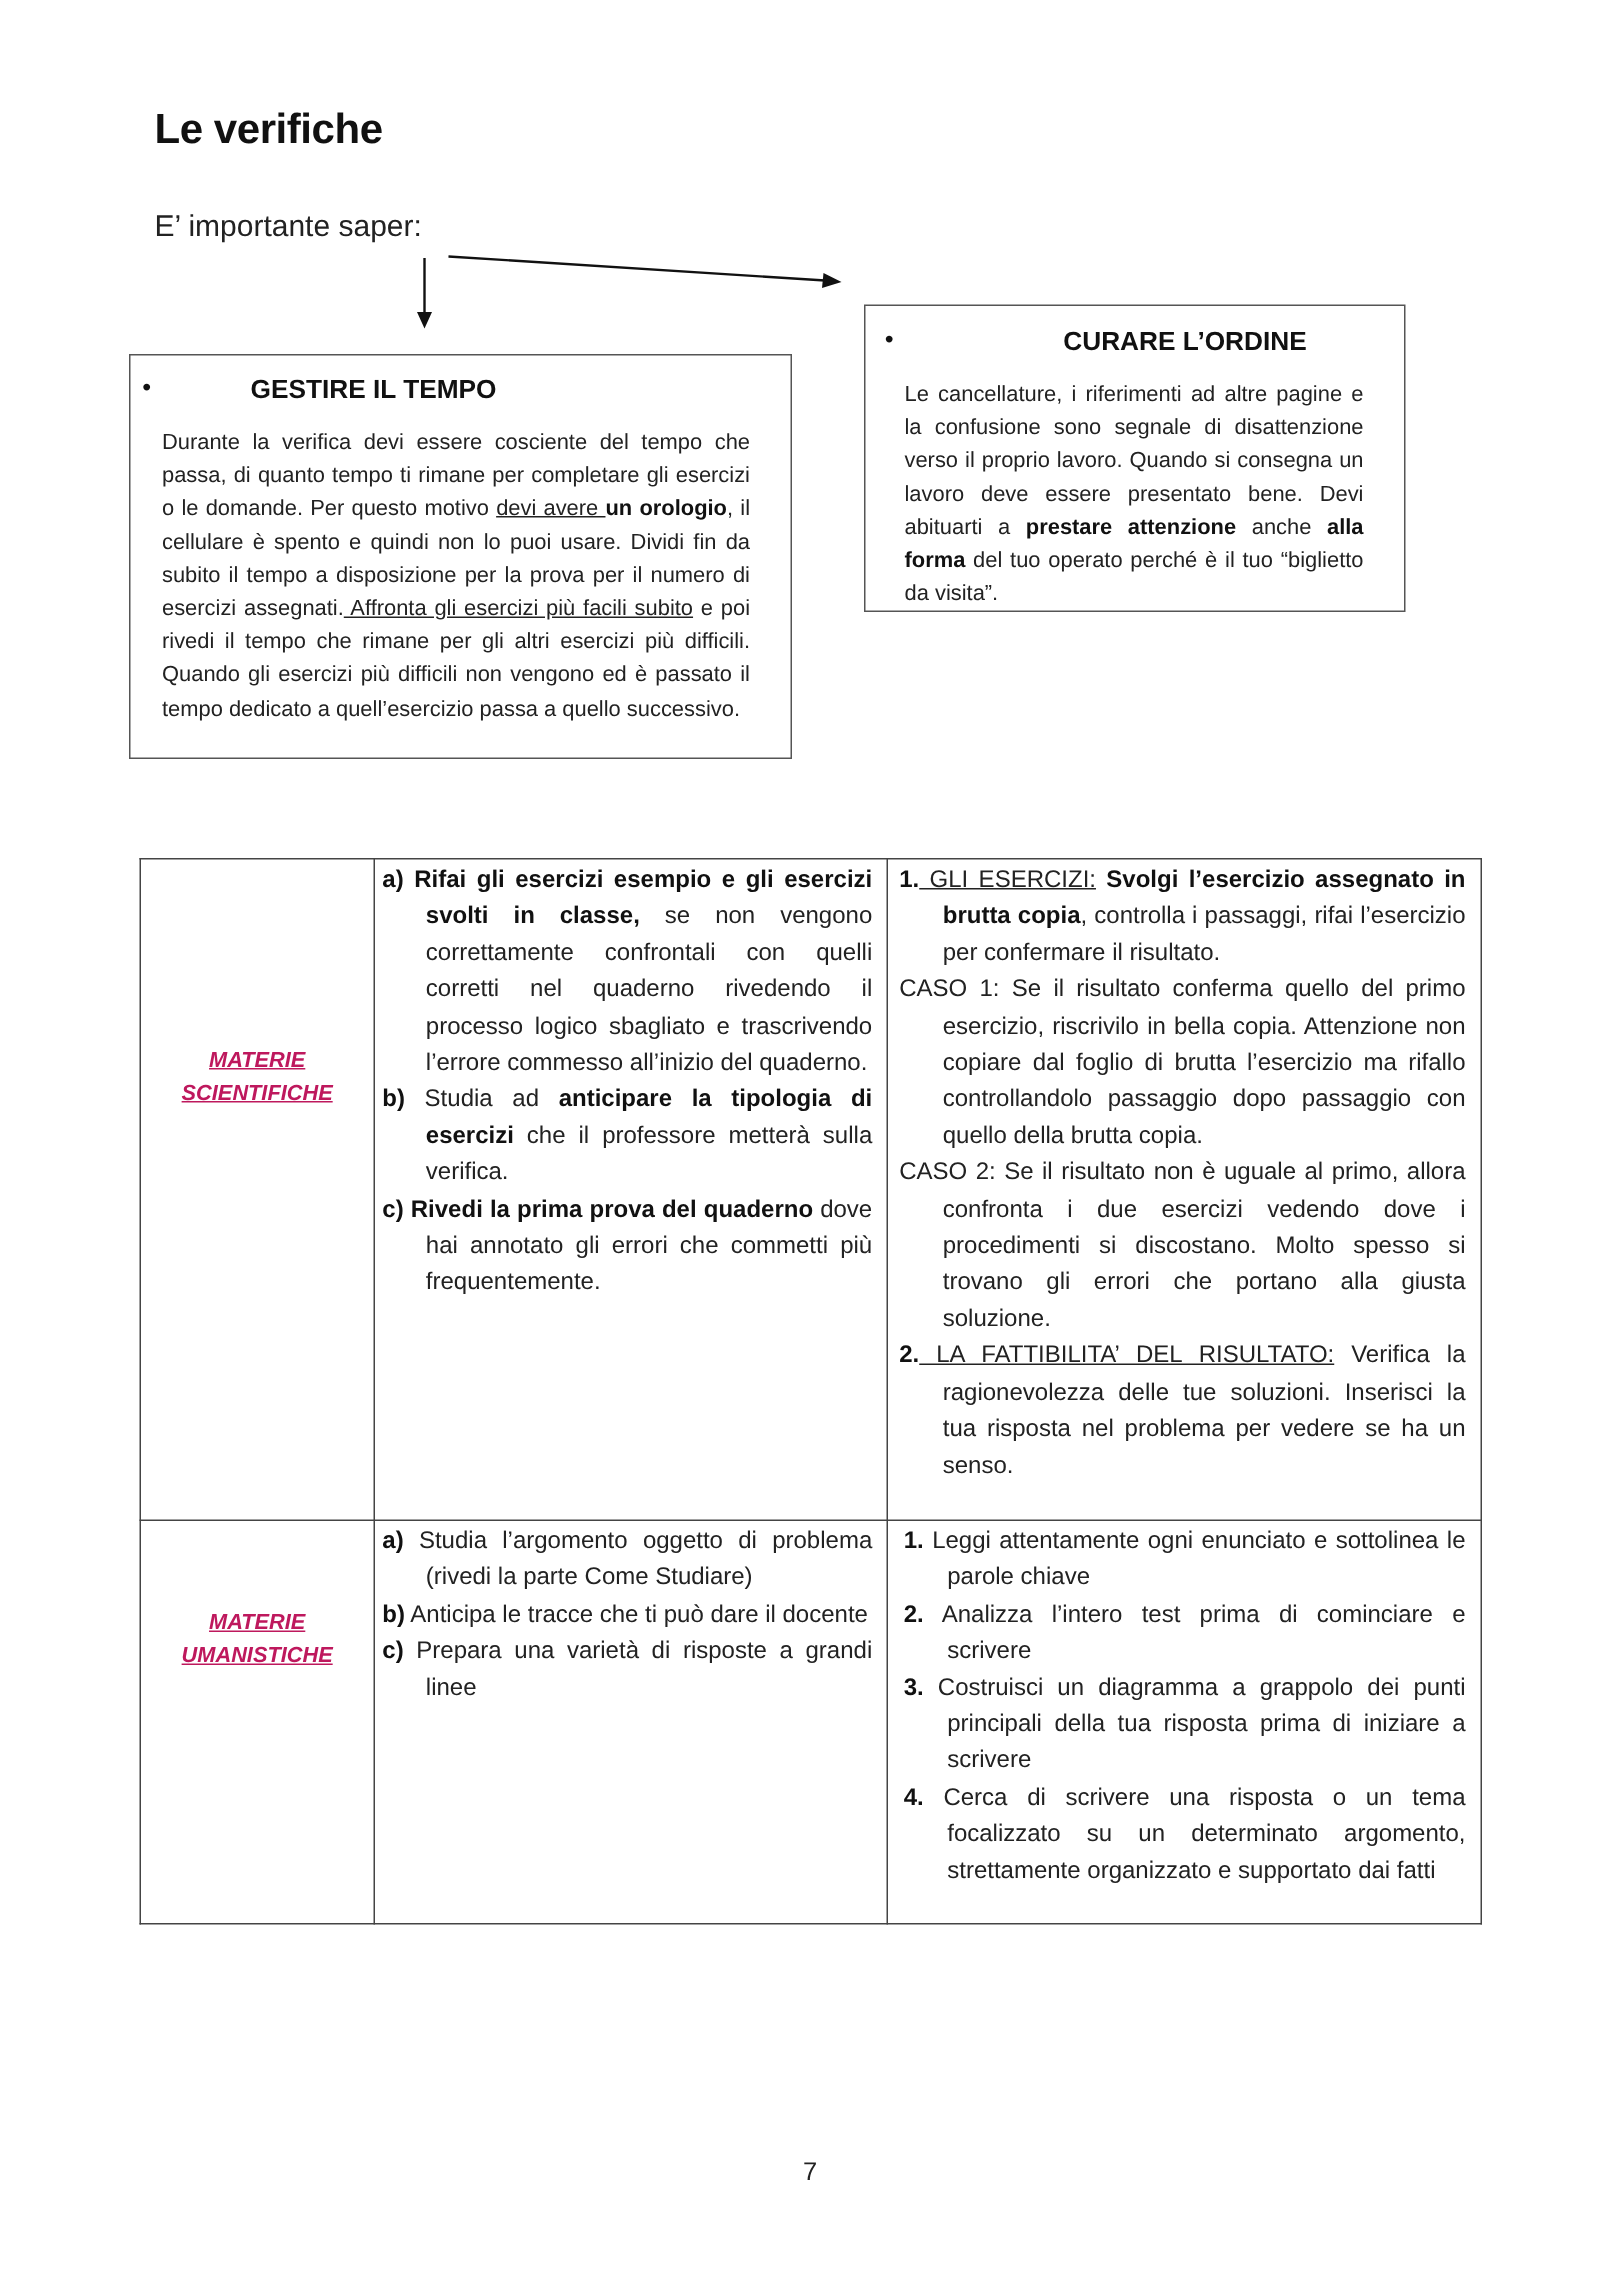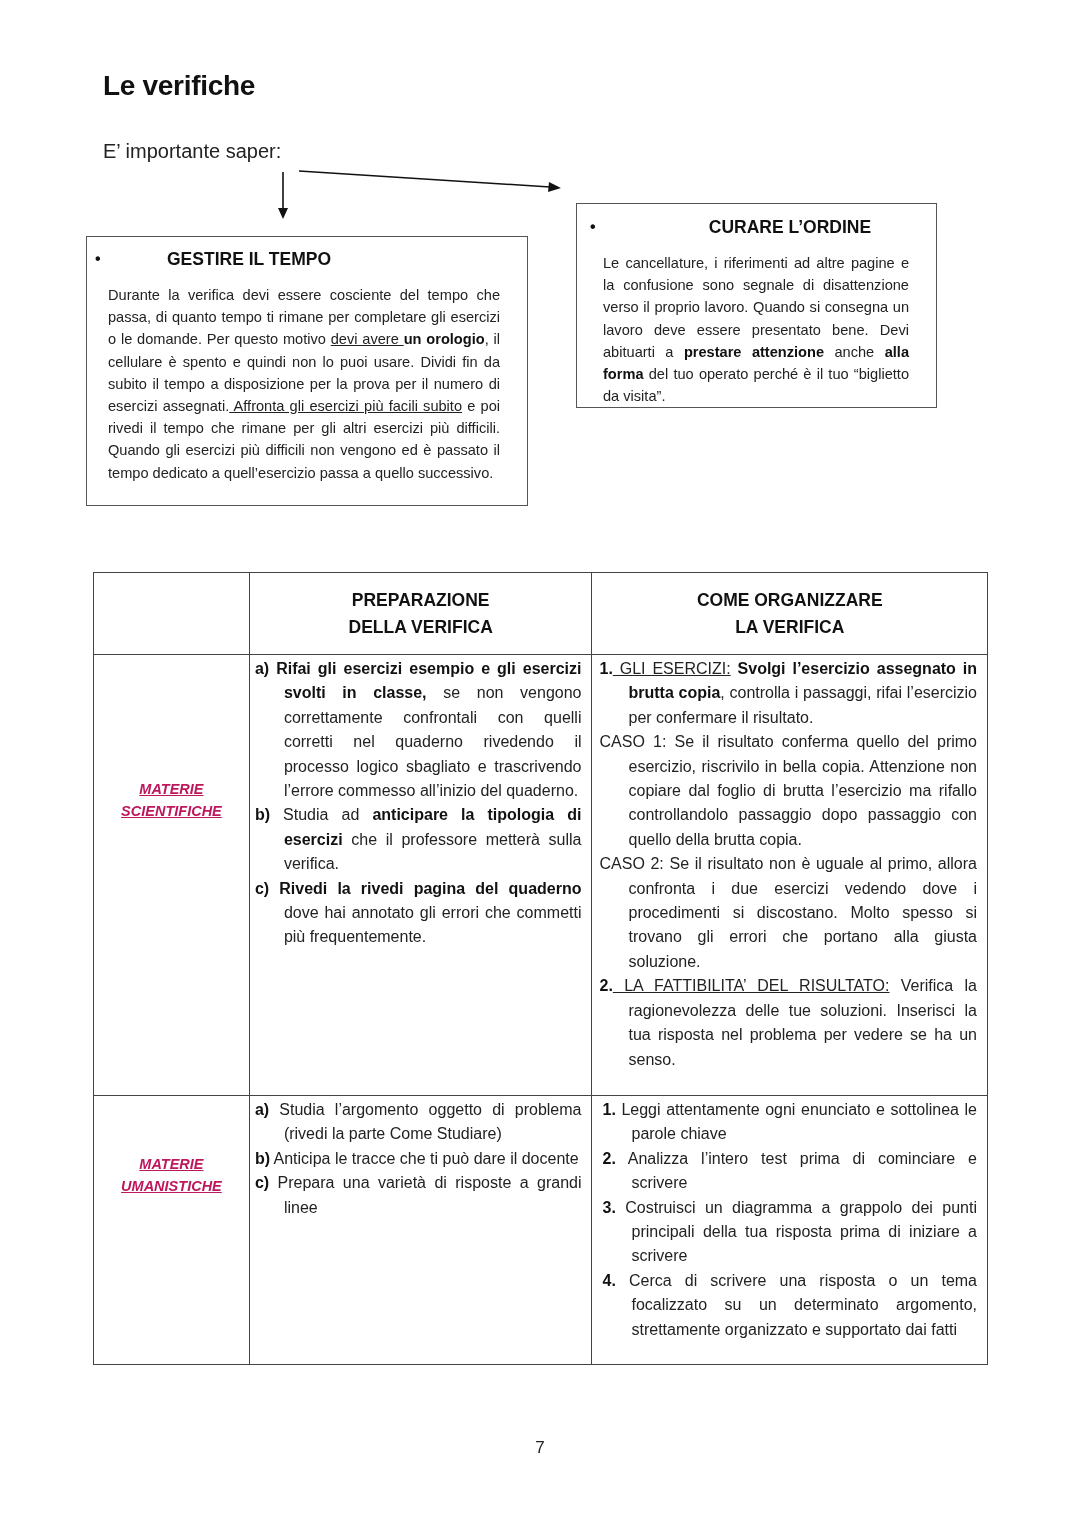--- a/index.html
+++ b/index.html
@@ -88,39 +88,30 @@
   <p><span>Le cancellature, i riferimenti ad altre pagine e la confusione sono segnale di disattenzione verso il proprio lavoro. Quando si consegna un lavoro deve essere presentato bene. Devi abituarti a </span><b>prestare attenzione</b><span> anche </span><b>alla forma</b><span> del tuo operato perché è il tuo “biglietto da visita”.</span></p>
 </div>
 
 <table class="grid">
   <colgroup>
     <col style="width:156px">
       <col style="width:343px">
       <col style="width:396px">
   </colgroup>
   <tbody>
-      <tr style="height:82px;">
-    <th></th>
-    <th>
-      <span>PREPARAZIONE</span><br><span>DELLA VERIFICA</span>
-    </th>
-    <th>
-      <span>COME ORGANIZZARE</span><br><span>LA VERIFICA</span>
-    </th>
-  </tr>
 
   <tr style="height:441px;">
     <td class="rowhead" style="padding-bottom:150px;">
       <span>MATERIE</span><br><span>SCIENTIFICHE</span>
     </td>
     <td>
       <div class="cell-list">
         <p class="item"><span class="mk">a)</span> <b>Rifai gli esercizi esempio e gli esercizi svolti in classe,</b><span> se non vengono correttamente confrontali con quelli corretti nel quaderno rivedendo il processo logico sbagliato e trascrivendo l’errore commesso all’inizio del quaderno.</span></p>
         <p class="item"><span class="mk">b)</span><span> Studia ad </span><b>anticipare la tipologia di esercizi</b><span> che il professore metterà sulla verifica.</span></p>
-        <p class="item"><span class="mk">c)</span><b> Rivedi la rivedi pagina del quaderno</b><span> dove hai annotato gli errori che commetti più frequentemente.</span></p>
+        <p class="item"><span class="mk">c)</span><b> Rivedi la prima prova del quaderno</b><span> dove hai annotato gli errori che commetti più frequentemente.</span></p>
       </div>
     </td>
     <td>
       <div class="cell-list" style="padding-left:7px;">
         <p class="item"><span class="mk">1.</span><span class="u"> GLI ESERCIZI:</span><b> Svolgi l’esercizio assegnato in brutta copia</b><span>, controlla i passaggi, rifai l’esercizio per confermare il risultato.</span></p>
         <p class="item"><span>CASO 1: Se il risultato conferma quello del primo esercizio, riscrivilo in bella copia. Attenzione non copiare dal foglio di brutta l’esercizio ma rifallo controllandolo passaggio dopo passaggio con quello della brutta copia.</span></p>
         <p class="item"><span>CASO 2: Se il risultato non è uguale al primo, allora confronta i due esercizi vedendo dove i procedimenti si discostano. Molto spesso si trovano gli errori che portano alla giusta soluzione.</span></p>
         <p class="item"><span class="mk">2.</span><span class="u"> LA FATTIBILITA’ DEL RISULTATO:</span><span> Verifica la ragionevolezza delle tue soluzioni. Inserisci la tua risposta nel problema per vedere se ha un senso.</span></p>
       </div>
     </td>

